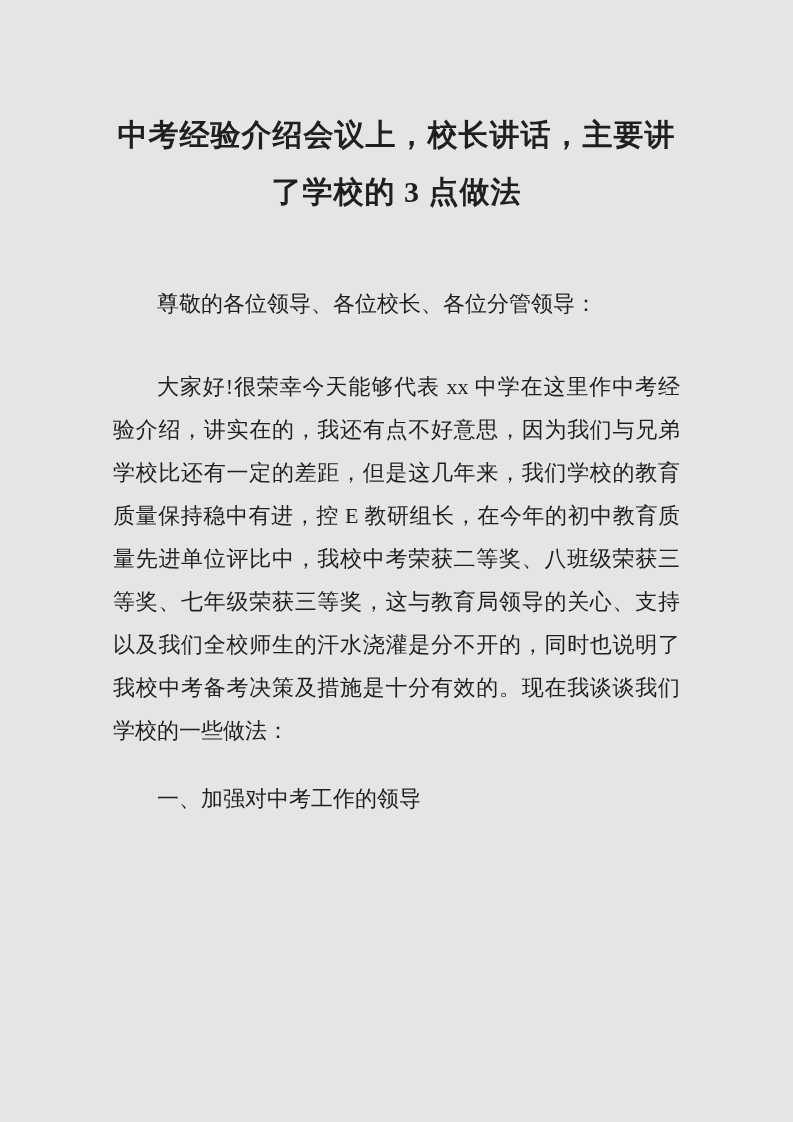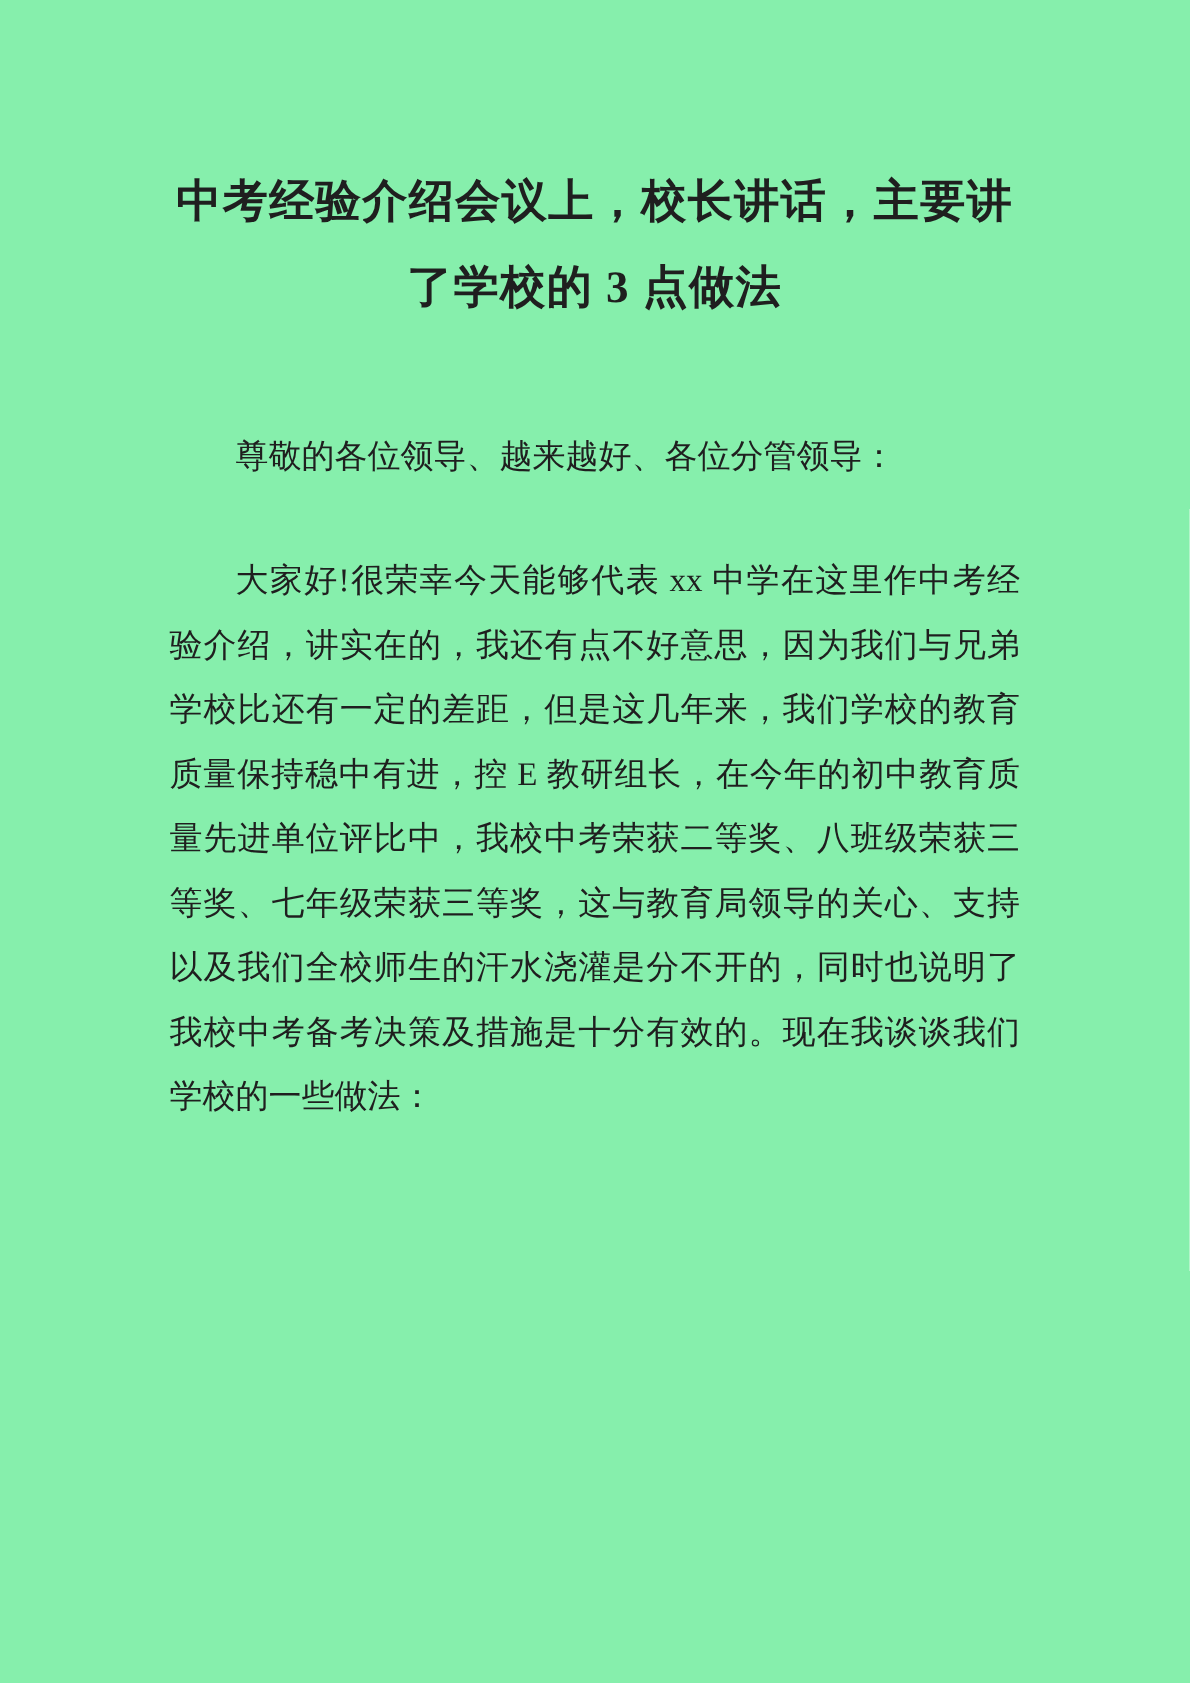--- a/index.html
+++ b/index.html
@@ -12,21 +12,21 @@
     height: 1122px;
     overflow: hidden;
     font-family: "Liberation Serif", "DejaVu Serif", serif;
     color: #1f1f1f;
   }
   .doc-page {
     width: 793px;
     height: 1122px;
     box-sizing: border-box;
     padding: 0 113px;
-    background: #86efac;
+    background: #e5e5e5;
   }
   .doc-title {
     margin: 0 auto;
     padding-top: 106px;
     max-width: 590px;
     font-size: 30px;
     font-weight: bold;
     line-height: 57px;
     text-align: center;
     letter-spacing: 1px;
@@ -52,19 +52,20 @@
     margin-top: 55px !important;
   }
 </style>
 </head>
 <body>
 
 <div class="doc-page">
   <h1 class="doc-title">中考经验介绍会议上，校长讲话，主要讲了学校的 3 点做法</h1>
 
   <div class="doc-body">
-    <p class="salutation">尊敬的各位领导、越来越好、各位分管领导：</p>
+    <p class="salutation">尊敬的各位领导、各位校长、各位分管领导：</p>
 
     <p class="para-intro">大家好!很荣幸今天能够代表 xx 中学在这里作中考经验介绍，讲实在的，我还有点不好意思，因为我们与兄弟学校比还有一定的差距，但是这几年来，我们学校的教育质量保持稳中有进，控 E 教研组长，在今年的初中教育质量先进单位评比中，我校中考荣获二等奖、八班级荣获三等奖、七年级荣获三等奖，这与教育局领导的关心、支持以及我们全校师生的汗水浇灌是分不开的，同时也说明了我校中考备考决策及措施是十分有效的。现在我谈谈我们学校的一些做法：</p>
 
+    <p class="section-heading">一、加强对中考工作的领导</p>
 
   </div>
 </div>
 
 </body></html>

